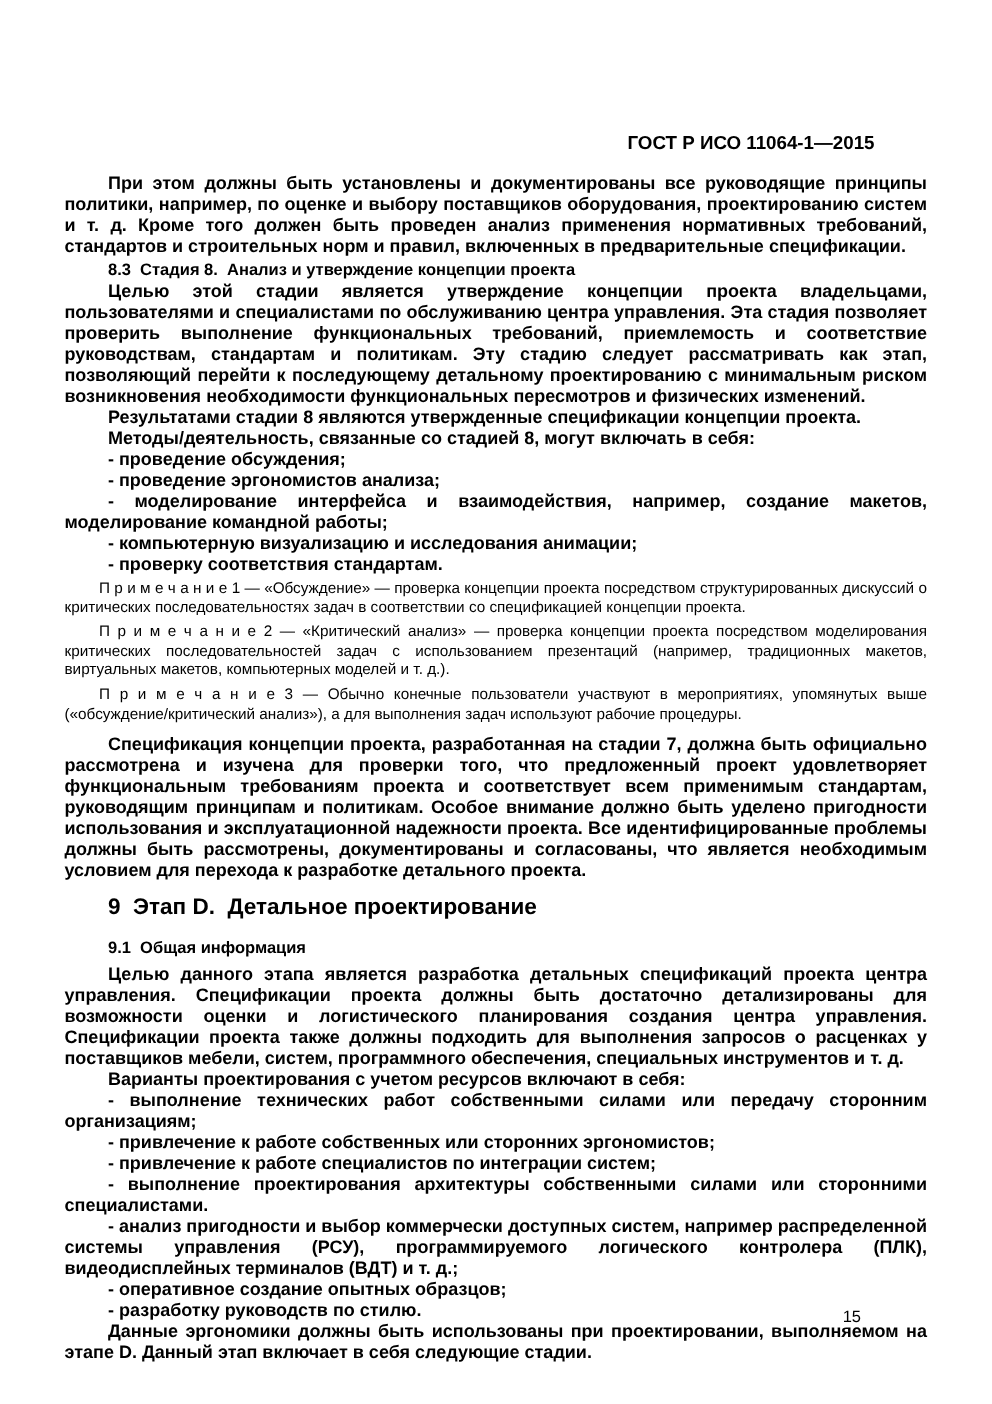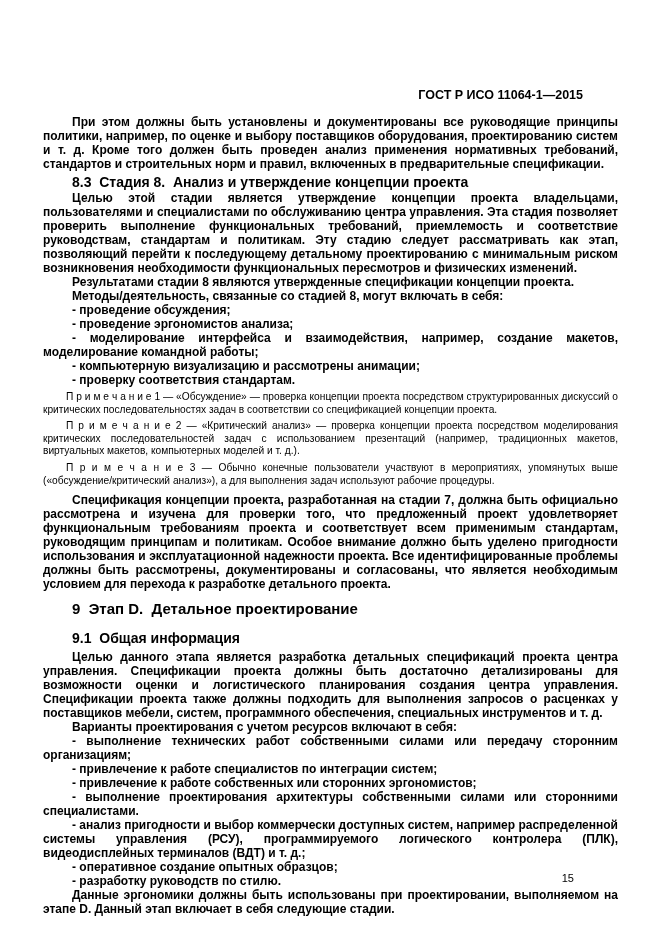--- a/index.html
+++ b/index.html
@@ -39,21 +39,21 @@
   }
   p.note {
     font-size: 10.2px;
     line-height: 12.6px;
     text-align: justify;
     text-indent: 23px;
     margin-top: 4px;
   }
   p.after-notes { margin-top: 6px; }
   p.h3 {
-    font-size: 14px;
+    font-size: 11px;
     font-weight: bold;
     text-indent: 29px;
     margin: 3px 0 1px 0;
     white-space: pre-wrap;
   }
   p.h2 {
     font-size: 15px;
     font-weight: bold;
     text-indent: 29px;
     margin: 9px 0 13px 0;
@@ -82,38 +82,38 @@
 
     <p class="h3">8.3  Стадия 8.  Анализ и утверждение концепции проекта</p>
 
     <p class="body">Целью этой стадии является утверждение концепции проекта владельцами, пользователями и специалистами по обслуживанию центра управления. Эта стадия позволяет проверить выполнение функциональных требований, приемлемость и соответствие руководствам, стандартам и политикам. Эту стадию следует рассматривать как этап, позволяющий перейти к последующему детальному проектированию с минимальным риском возникновения необходимости функциональных пересмотров и физических изменений.</p>
     <p class="body">Результатами стадии 8 являются утвержденные спецификации концепции проекта.</p>
     <p class="body">Методы/деятельность, связанные со стадией 8, могут включать в себя:</p>
 
     <p class="body">- проведение обсуждения;</p>
     <p class="body">- проведение эргономистов анализа;</p>
     <p class="body">- моделирование интерфейса и взаимодействия, например, создание макетов, моделирование командной работы;</p>
-    <p class="body">- компьютерную визуализацию и рассмотрены анимации;</p>
+    <p class="body">- компьютерную визуализацию и исследования анимации;</p>
     <p class="body">- проверку соответствия стандартам.</p>
 
     <p class="note">П р и м е ч а н и е  1 — «Обсуждение» — проверка концепции проекта посредством структурированных дискуссий о критических последовательностях задач в соответствии со спецификацией концепции проекта.</p>
     <p class="note">П р и м е ч а н и е  2 — «Критический анализ» — проверка концепции проекта посредством моделирования критических последовательностей задач с использованием презентаций (например, традиционных макетов, виртуальных макетов, компьютерных моделей и т. д.).</p>
     <p class="note">П р и м е ч а н и е  3 — Обычно конечные пользователи участвуют в мероприятиях, упомянутых выше («обсуждение/критический анализ»), а для выполнения задач используют рабочие процедуры.</p>
 
     <p class="body after-notes">Спецификация концепции проекта, разработанная на стадии 7, должна быть официально рассмотрена и изучена для проверки того, что предложенный проект удовлетворяет функциональным требованиям проекта и соответствует всем применимым стандартам, руководящим принципам и политикам. Особое внимание должно быть уделено пригодности использования и эксплуатационной надежности проекта. Все идентифицированные проблемы должны быть рассмотрены, документированы и согласованы, что является необходимым условием для перехода к разработке детального проекта.</p>
 
     <p class="h2">9  Этап D.  Детальное проектирование</p>
     <p class="h3 h3-sub">9.1  Общая информация</p>
 
     <p class="body">Целью данного этапа является разработка детальных спецификаций проекта центра управления. Спецификации проекта должны быть достаточно детализированы для возможности оценки и логистического планирования создания центра управления. Спецификации проекта также должны подходить для выполнения запросов о расценках у поставщиков мебели, систем, программного обеспечения, специальных инструментов и т. д.</p>
     <p class="body">Варианты проектирования с учетом ресурсов включают в себя:</p>
 
     <p class="body">- выполнение технических работ собственными силами или передачу сторонним организациям;</p>
+    <p class="body">- привлечение к работе собственных или сторонних эргономистов;</p>
     <p class="body">- привлечение к работе специалистов по интеграции систем;</p>
-    <p class="body">- привлечение к работе собственных или сторонних эргономистов;</p>
     <p class="body">- выполнение проектирования архитектуры собственными силами или сторонними специалистами.</p>
 
 
     <p class="body">- анализ пригодности и выбор коммерчески доступных систем, например распределенной системы управления (РСУ), программируемого логического контролера (ПЛК), видеодисплейных терминалов (ВДТ) и т. д.;</p>
     <p class="body">- оперативное создание опытных образцов;</p>
     <p class="body">- разработку руководств по стилю.</p>
 
     <p class="body">Данные эргономики должны быть использованы при проектировании, выполняемом на этапе D. Данный этап включает в себя следующие стадии.</p>
   </div>
 

